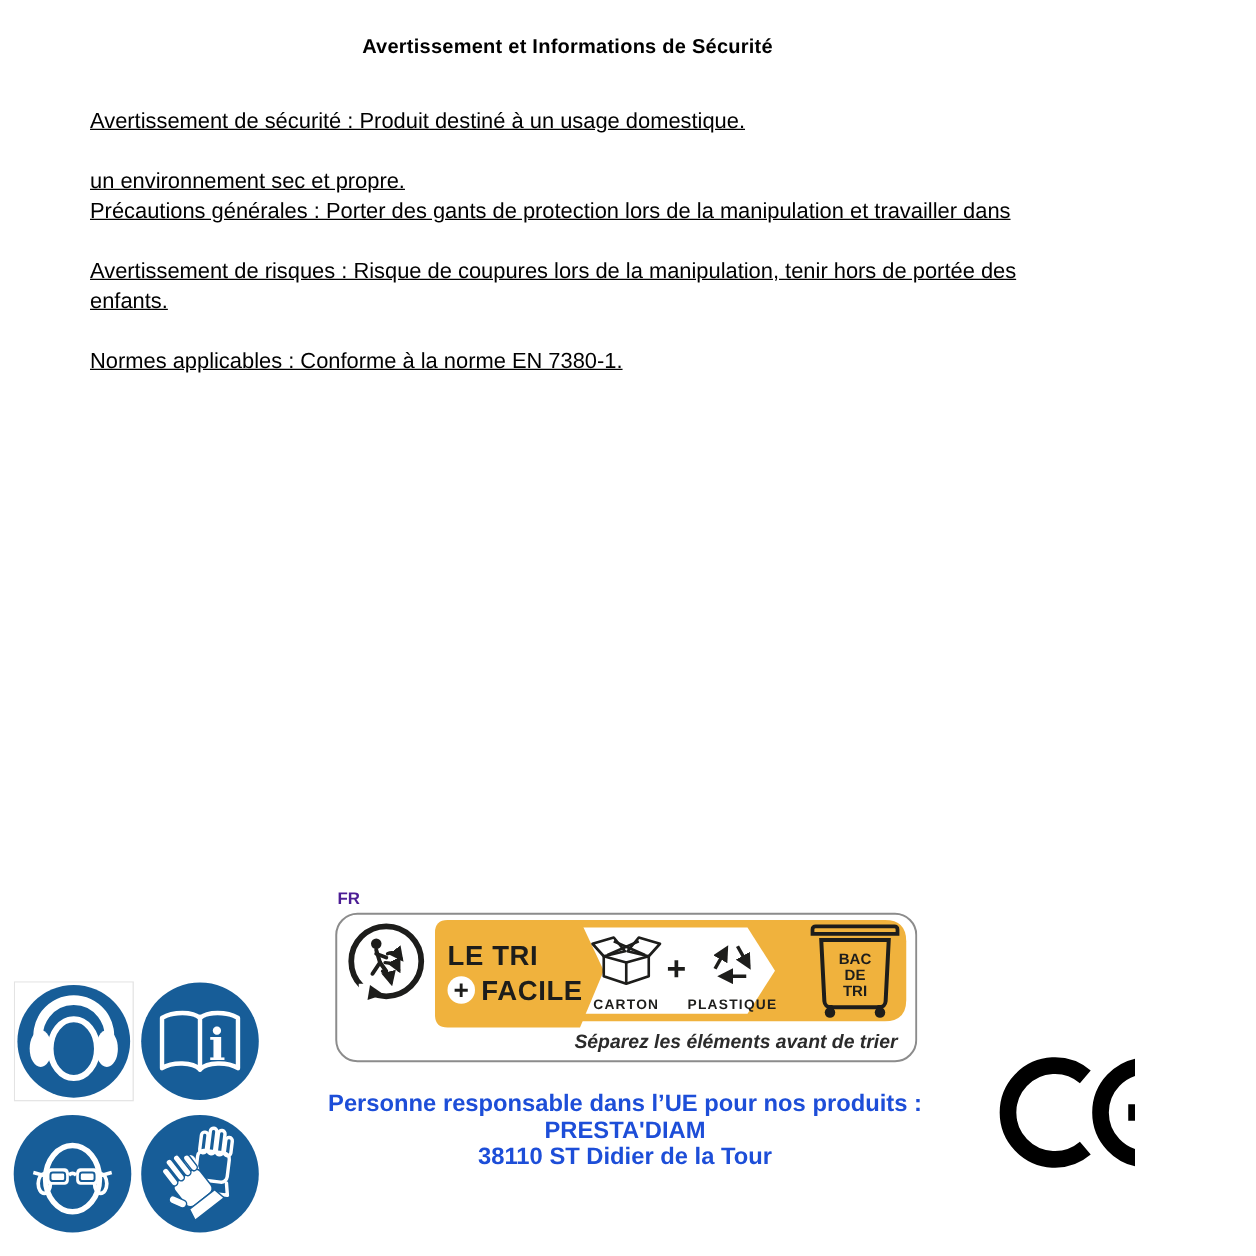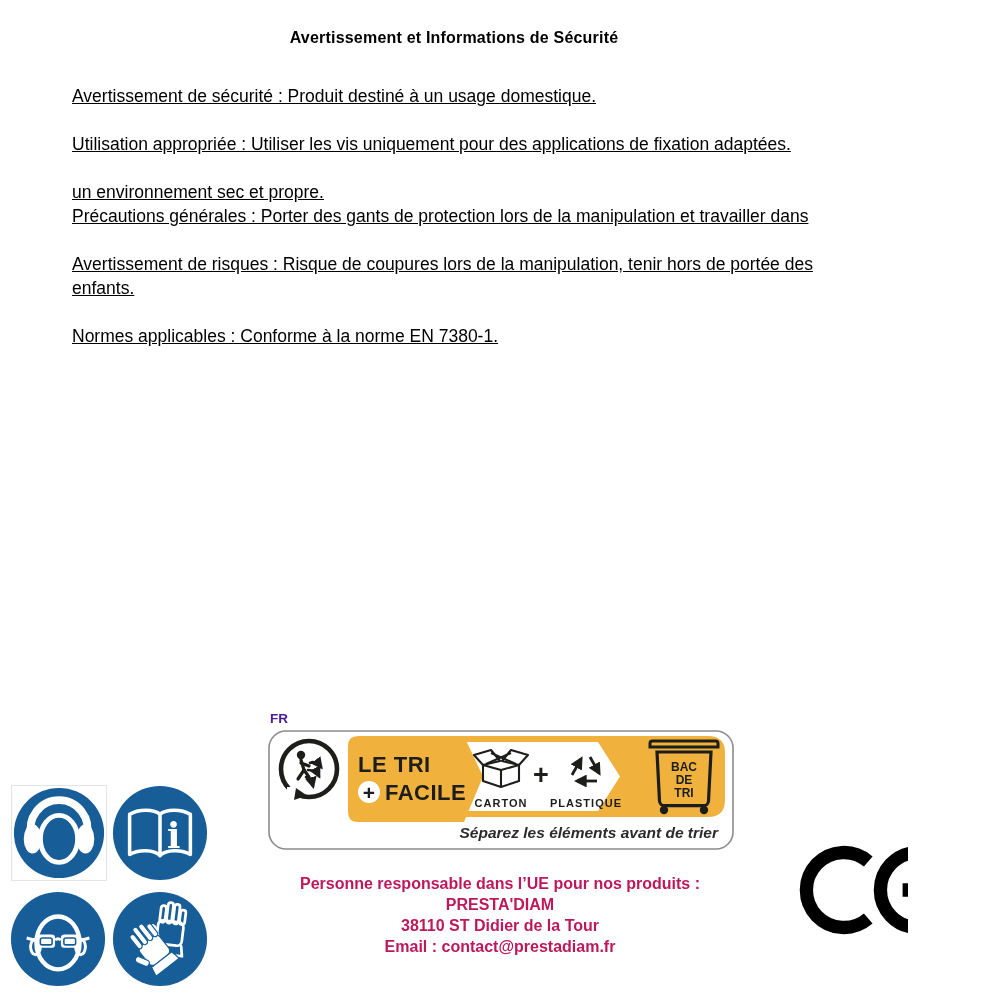--- a/index.html
+++ b/index.html
@@ -20,39 +20,36 @@
   .icon-ear{left:2px;top:1px;}
   .icon-book{left:102px;top:0;}
   .icon-goggles{left:0;top:106px;}
   .icon-gloves{left:102px;top:106px;}
 
   .tri-label{position:absolute;left:268px;top:712px;width:470px;}
   .fr-code{font-size:13.5px;font-weight:bold;color:#4c1d95;margin:0 0 3px 2px;line-height:14px;}
 
   .address{
     position:absolute;left:250px;top:873px;width:500px;text-align:center;
-    font-size:16px;line-height:21px;font-weight:bold;color:#be185d;
+    font-size:19px;line-height:21px;font-weight:bold;color:#1d4ed8;
   }
   .address div{white-space:nowrap;}
 
   .ce-wrap{position:absolute;left:797px;top:838px;}
 </style>
 </head>
 <body>
 
 <div class="page">
 
   <h1 class="doc-title">Avertissement et Informations de Sécurité</h1>
 
   <div class="body-text">
     <p class="para">
       <span class="ln">Avertissement de sécurité : Produit destiné à un usage domestique.</span>
-    </p>
-    <p class="para">
-      <span class="ln">Utilisation appropriée : Utiliser les vis uniquement pour des applications de fixation adaptées.</span>
     </p>
     <p class="para">
       <span class="ln">un environnement sec et propre.</span>
       <span class="ln">Précautions générales : Porter des gants de protection lors de la manipulation et travailler dans</span>
     </p>
     <p class="para">
       <span class="ln">Avertissement de risques : Risque de coupures lors de la manipulation, tenir hors de portée des</span>
       <span class="ln">enfants.</span>
     </p>
     <p class="para">
@@ -192,21 +189,20 @@
       </g>
 
       <text x="450" y="109" text-anchor="end" font-size="15.5" font-style="italic" font-weight="bold" fill="#2B2B2B">Séparez les éléments avant de trier</text>
     </svg>
   </div>
 
   <div class="address">
     <div>Personne responsable dans l’UE pour nos produits :</div>
     <div>PRESTA'DIAM</div>
     <div>38110 ST Didier de la Tour</div>
-    <div>Email : contact@prestadiam.fr</div>
   </div>
 
   <div class="ce-wrap">
     <svg width="150" height="104" viewBox="0 0 152 102">
       <g stroke="#000" stroke-width="13.5" fill="none">
         <path d="M 72.2 22.1 A 38 38 0 1 0 72.2 79.9"></path>
         <path d="M 147.2 22.1 A 38 38 0 1 0 147.2 79.9"></path>
         <path d="M 107 51 H 148.5"></path>
       </g>
     </svg>

